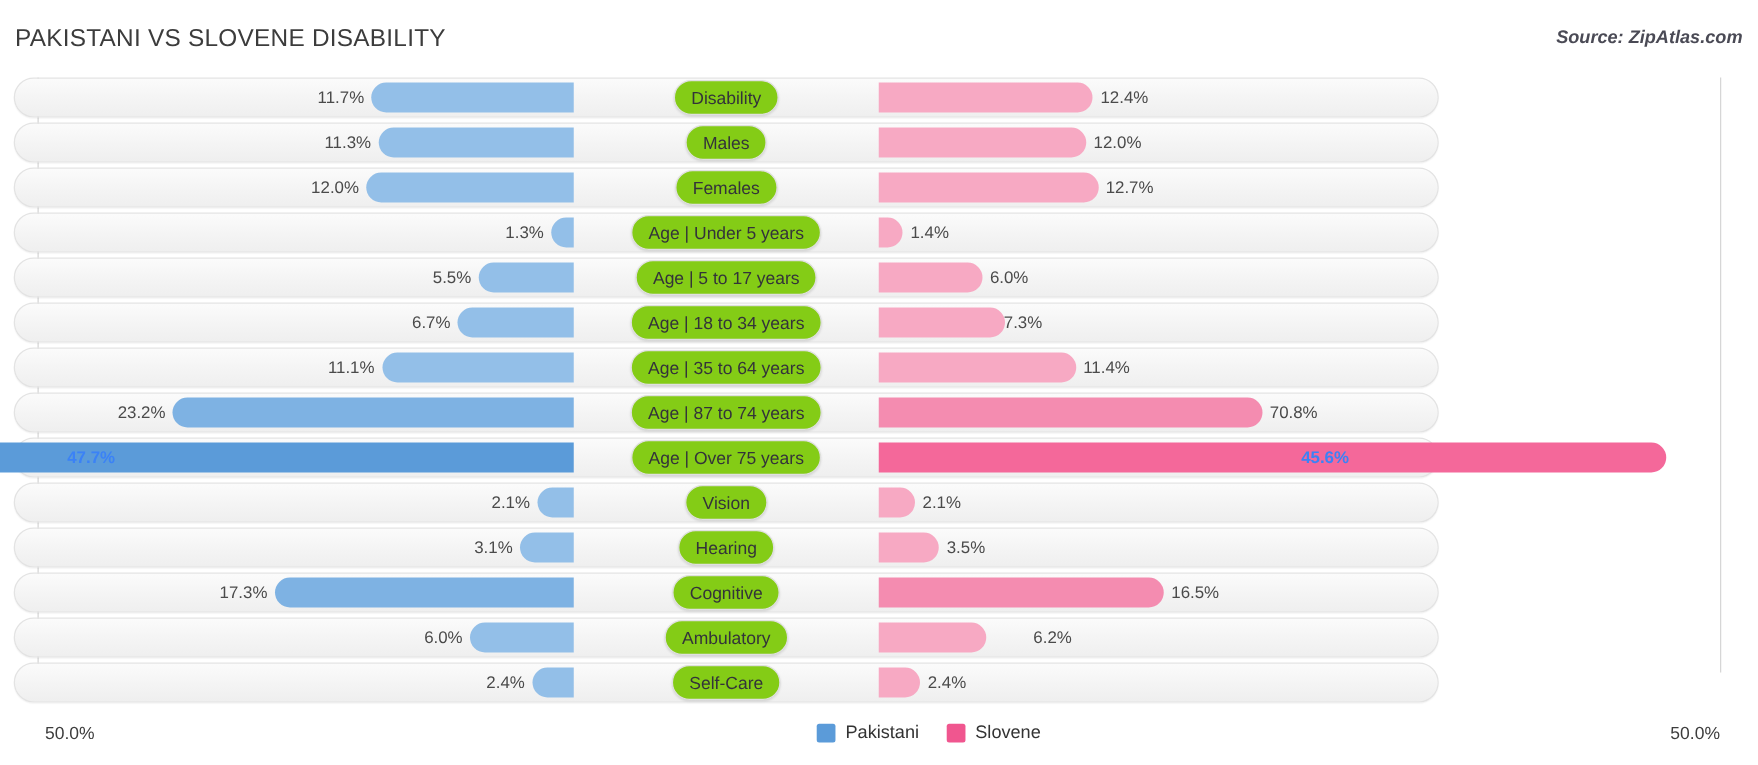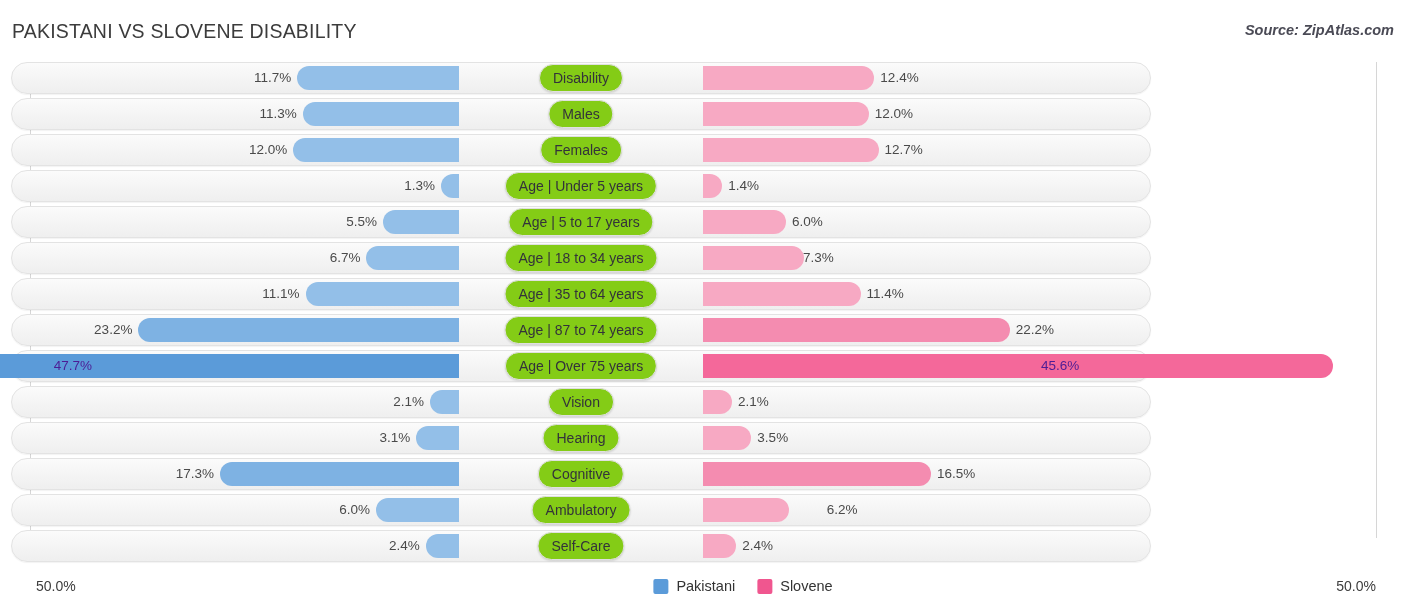--- a/index.html
+++ b/index.html
@@ -69,21 +69,21 @@
     position: absolute; top: 0; height: 32px;
     line-height: 32px;
     font-size: 13.5px; color: #4a4a4a;
     white-space: nowrap;
   }
   .val.outL { text-align: right; }
   .val.outR { text-align: left; }
 
   
   .val.inL, .val.inR {
-    color: #4c1d95; font-weight: 400;
+    color: #3b82f6; font-weight: 700;
     top: 4px; height: 24px; line-height: 24px;
   }
 
   
   .catpill {
     position: absolute; top: 2px; height: 28px; line-height: 27px;
     left: 50%; transform: translateX(-50%);
     background: #84cc16;
     border: 1px solid #e0e0e0;
     border-radius: 15px;
@@ -184,21 +184,21 @@
           <div class="bar right" style="width: 157.548px; background: rgb(247, 169, 195);"></div>
           <div class="val outL" style="right: 862.402px;">11.1%</div>
           <div class="val outR" style="left: 866.548px;">11.4%</div>
           <div class="catpill">Age | 35 to 64 years</div>
         </div>
         <div class="row">
           <div class="track"></div>
           <div class="bar left" style="width: 320.624px; background: rgb(126, 178, 227);"></div>
           <div class="bar right" style="width: 306.804px; background: rgb(244, 140, 176);"></div>
           <div class="val outL" style="right: 1029.62px;">23.2%</div>
-          <div class="val outR" style="left: 1015.8px;">22.2%</div>
+          <div class="val outR" style="left: 1015.8px;">70.8%</div>
           <div class="catpill">Age | 87 to 74 years</div>
         </div>
         <div class="row">
           <div class="track"></div>
           <div class="bar left" style="width: 659.214px; background: rgb(91, 155, 217);"></div>
           <div class="bar right" style="width: 630.192px; background: rgb(244, 104, 154);"></div>
           <div class="val inL" style="left: 53.786px;">47.7%</div>
           <div class="val inR" style="right: 82.808px; text-align: right;">45.6%</div>
           <div class="catpill">Age | Over 75 years</div>
         </div>

